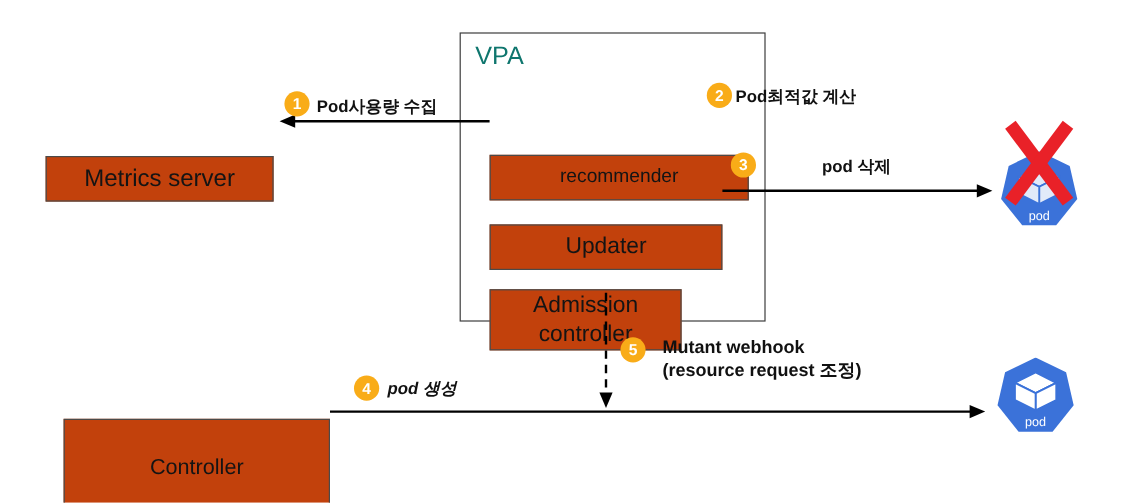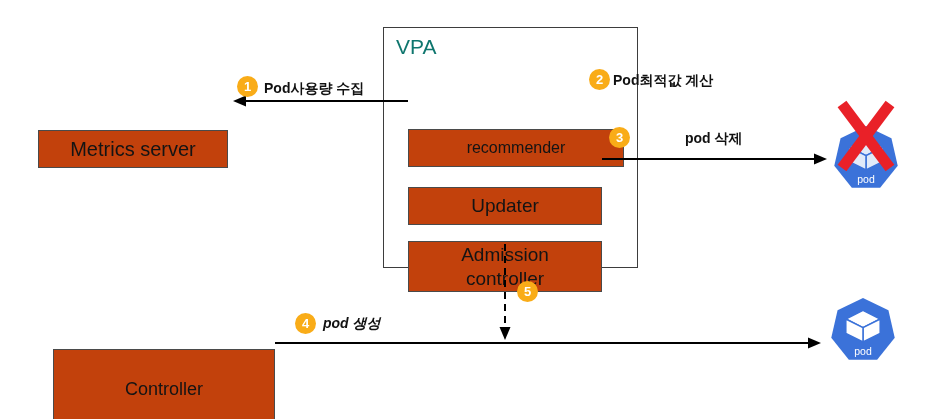--- a/index.html
+++ b/index.html
@@ -13,21 +13,21 @@
     text-align:right;box-sizing:border-box;color:#141414;margin-top:47px;
   }
   .box-metrics{left:38px;top:83px;width:190px;height:38px;font-size:20px;}
   .box-vpa{
     position:absolute;left:383px;top:27px;width:255px;height:241px;
     background:#ffffff;border:1.6px solid #3d3d3d;box-sizing:border-box;
   }
   .vpa-label{position:absolute;left:12px;top:7px;font-size:21px;color:#0f766e;}
   .box-recommender{left:408px;top:82px;width:216px;height:38px;font-size:16px;}
   .box-updater{left:408px;top:140px;width:194px;height:38px;font-size:19px;}
-  .box-admission{left:408px;top:194px;width:194px;height:51px;font-size:19px;line-height:24px;}
+  .box-admission{left:408px;top:194px;width:160px;height:51px;font-size:19px;line-height:24px;}
   .box-controller{left:53px;top:302px;width:222px;height:80px;font-size:18px;line-height:25px;}
   .arrow-layer{position:absolute;left:0;top:0;width:941px;height:419px;pointer-events:none;}
   .badge{
     position:absolute;width:21px;height:21px;border-radius:50%;
     background:#F9AC18;color:#ffffff;font-size:13px;font-weight:bold;
     display:flex;align-items:center;justify-content:center;
   }
   .badge-1{left:237px;top:76px;}
   .badge-2{left:589px;top:69px;}
   .badge-3{left:609px;top:127px;}
@@ -108,20 +108,24 @@
       <span>4</span>
     </div>
   <div class="badge badge-5">
       <span>5</span>
     </div>
 
   <div class="step-label label-1">Pod사용량 수집</div>
   <div class="step-label label-2">Pod최적값 계산</div>
   <div class="step-label label-3">pod 삭제</div>
   <div class="step-label label-4">pod 생성</div>
+  <div class="step-label label-5">
+    <div>Mutant webhook</div>
+    <div>(resource request 조정)</div>
+  </div>
 
   <svg class="pod-icon pod-deleted" viewBox="0 0 68 68">
     <polygon points="34,0 60.6,12.8 67.2,41.6 48.8,64.6 19.2,64.6 0.8,41.6 7.4,12.8" fill="#3B72D9"></polygon>
     <g stroke="#3B72D9" stroke-width="1.6" fill="#ffffff" opacity="0.85">
       <polygon points="34,13 52,22 34,31 16,22"></polygon>
       <polygon points="34,31 52,22 52,37 34,46"></polygon>
       <polygon points="16,22 34,31 34,46 16,37"></polygon>
     </g>
     <text x="34" y="60" text-anchor="middle" fill="#ffffff" font-size="11" font-family="Liberation Sans, sans-serif">pod</text>
   </svg>

